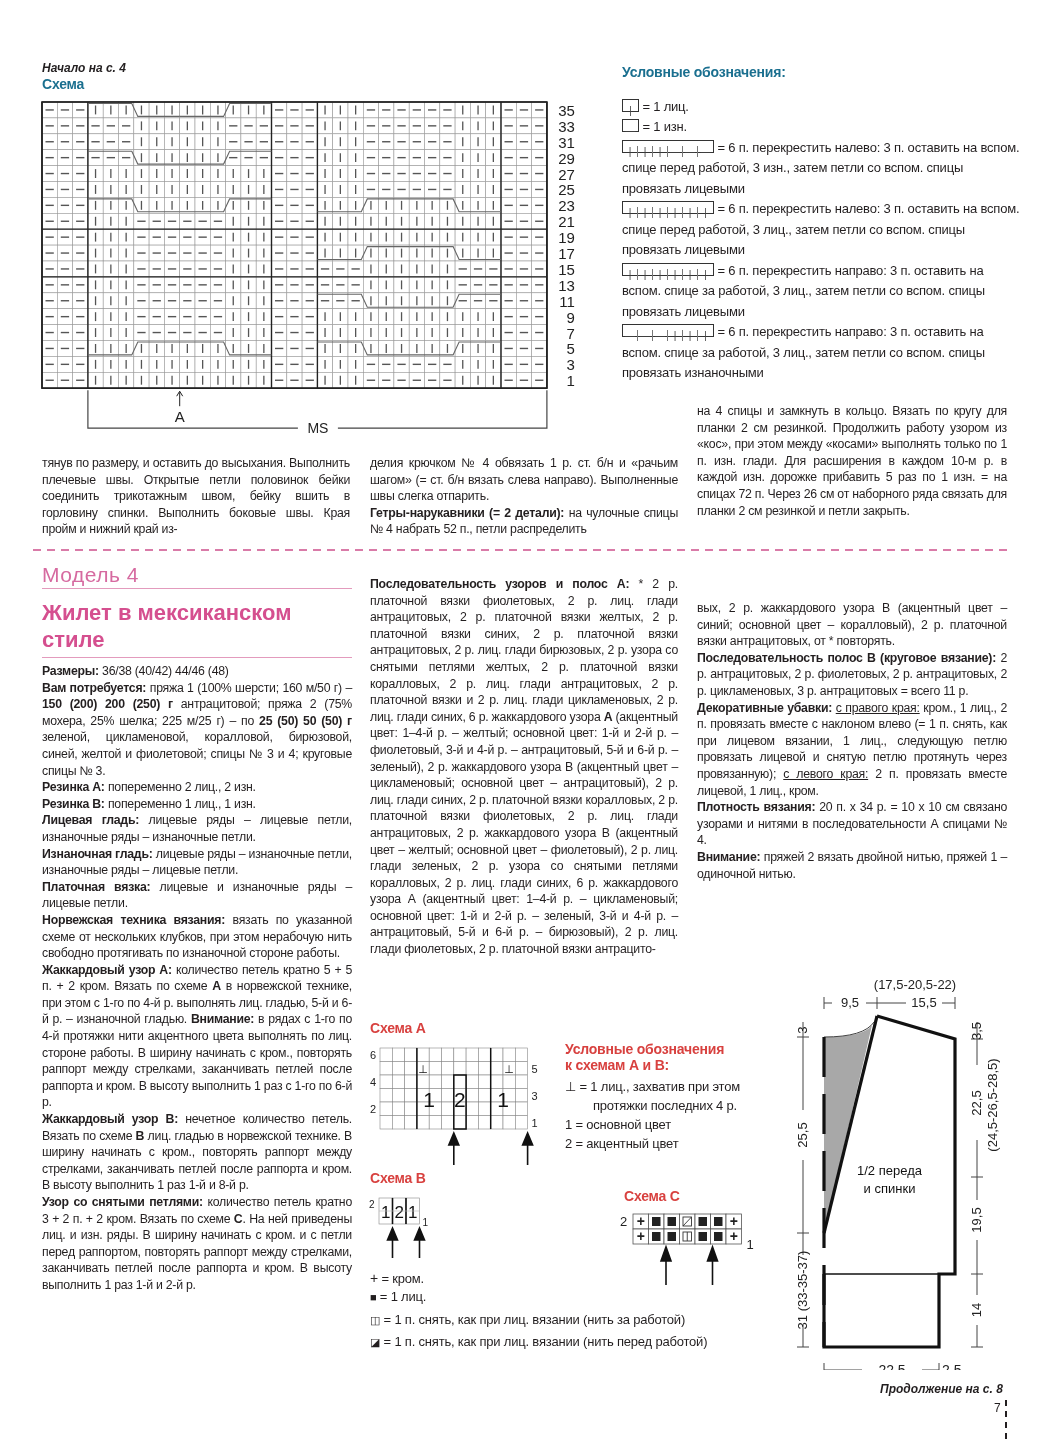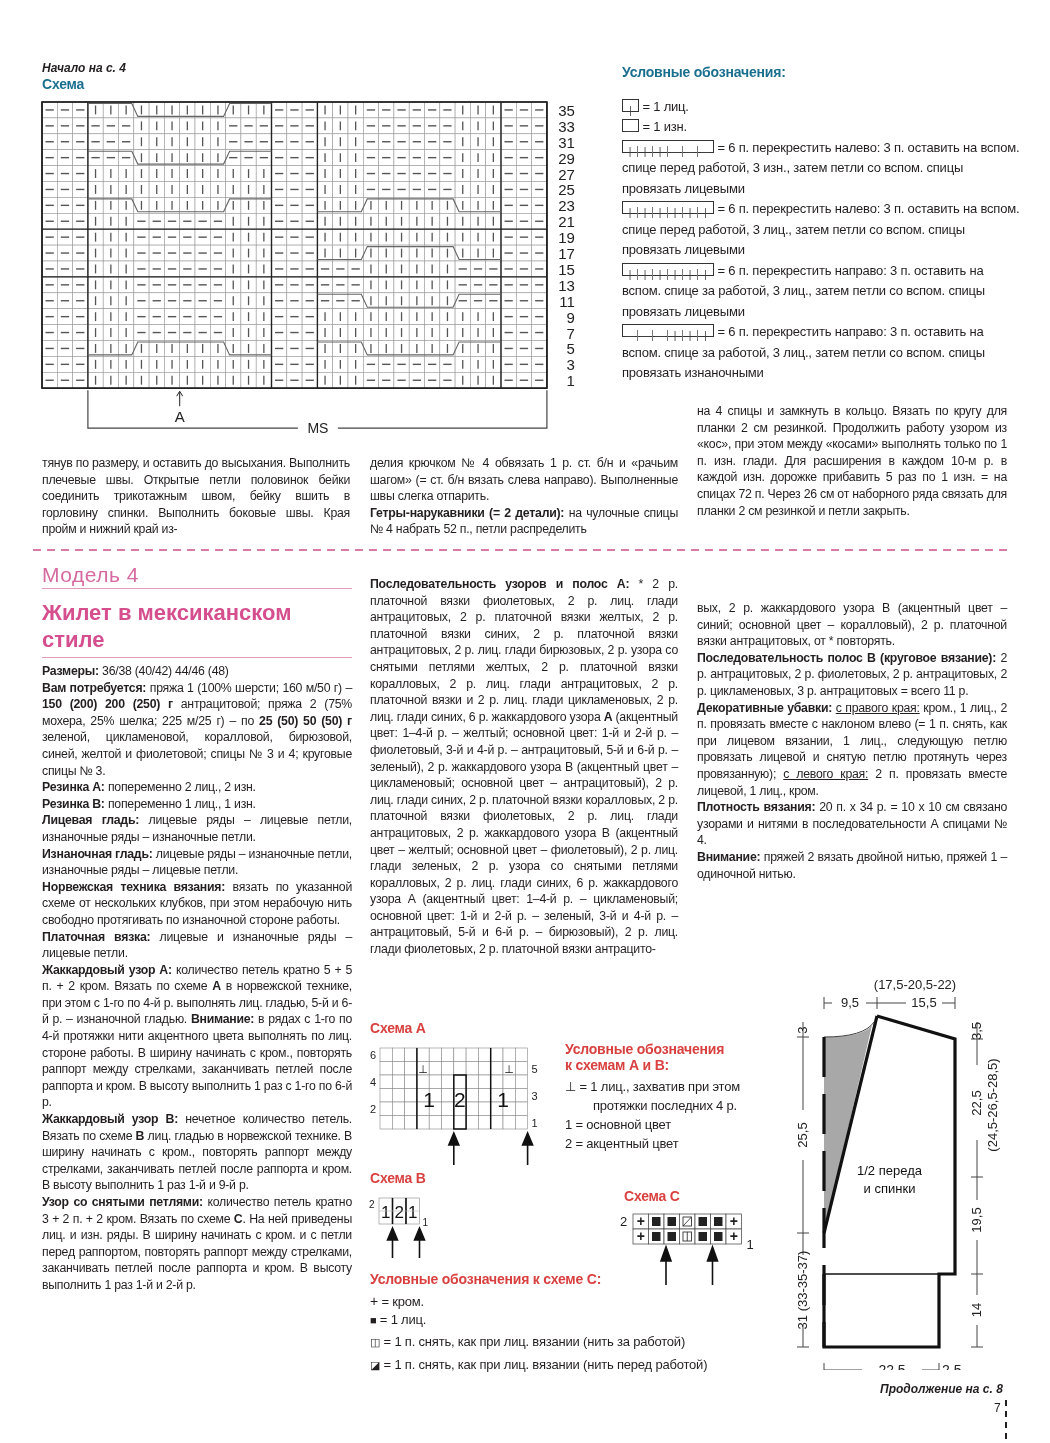--- a/index.html
+++ b/index.html
@@ -1297,24 +1297,24 @@
   <div class="pink-rule" style="margin-top:4px;"></div>
 </div>
 
 <div class="abs" style="left:42px;top:663px;width:310px;" id="art-col1">
     <p class="txt"><b>Размеры:</b><span> 36/38 (40/42) 44/46 (48)</span></p>
     <p class="txt"><b>Вам потребуется:</b><span> пряжа 1 (100% шерсти; 160 м/50 г) – </span><b>150 (200) 200 (250) г</b><span> антрацитовой; пряжа 2 (75% мохера, 25% шелка; 225 м/25 г) – по </span><b>25 (50) 50 (50) г</b><span> зеленой, цикламеновой, коралловой, бирюзовой, синей, желтой и фиолетовой; спицы № 3 и 4; круговые спицы № 3.</span></p>
     <p class="txt"><b>Резинка А:</b><span> попеременно 2 лиц., 2 изн.</span></p>
     <p class="txt"><b>Резинка В:</b><span> попеременно 1 лиц., 1 изн.</span></p>
     <p class="txt"><b>Лицевая гладь:</b><span> лицевые ряды – лицевые петли, изнаночные ряды – изнаночные петли.</span></p>
     <p class="txt"><b>Изнаночная гладь:</b><span> лицевые ряды – изнаночные петли, изнаночные ряды – лицевые петли.</span></p>
+    <p class="txt"><b>Платочная вязка:</b><span> лицевые и изнаночные ряды – лицевые петли.</span></p>
     <p class="txt"><b>Норвежская техника вязания:</b><span> вязать по указанной схеме от нескольких клубков, при этом нерабочую нить свободно протягивать по изнаночной стороне работы.</span></p>
-    <p class="txt"><b>Платочная вязка:</b><span> лицевые и изнаночные ряды – лицевые петли.</span></p>
     <p class="txt"><b>Жаккардовый узор А:</b><span> количество петель кратно 5 + 5 п. + 2 кром. Вязать по схеме </span><b>А</b><span> в норвежской технике, при этом с 1-го по 4-й р. выполнять лиц. гладью, 5-й и 6-й р. – изнаночной гладью. </span><b>Внимание:</b><span> в рядах с 1-го по 4-й протяжки нити акцентного цвета выполнять по лиц. стороне работы. В ширину начинать с кром., повторять раппорт между стрелками, заканчивать петлей после раппорта и кром. В высоту выполнить 1 раз с 1-го по 6-й р.</span></p>
-    <p class="txt"><b>Жаккардовый узор В:</b><span> нечетное количество петель. Вязать по схеме </span><b>В</b><span> лиц. гладью в норвежской технике. В ширину начинать с кром., повторять раппорт между стрелками, заканчивать петлей после раппорта и кром. В высоту выполнить 1 раз 1-й и 9-й р.</span></p>
+    <p class="txt"><b>Жаккардовый узор В:</b><span> нечетное количество петель. Вязать по схеме </span><b>В</b><span> лиц. гладью в норвежской технике. В ширину начинать с кром., повторять раппорт между стрелками, заканчивать петлей после раппорта и кром. В высоту выполнить 1 раз 1-й и 8-й р.</span></p>
     <p class="txt"><b>Узор со снятыми петлями:</b><span> количество петель кратно 3 + 2 п. + 2 кром. Вязать по схеме </span><b>С</b><span>. На ней приведены лиц. и изн. ряды. В ширину начинать с кром. и с петли перед раппортом, повторять раппорт между стрелками, заканчивать петлей после раппорта и кром. В высоту выполнить 1 раз 1-й и 2-й р.</span></p>
   </div>
 
 <p class="abs txt" style="left:370px;top:576px;width:308px;">
   <b>Последовательность узоров и полос А:</b><span> * 2 р. платочной вязки фиолетовых, 2 р. лиц. глади антрацитовых, 2 р. платочной вязки желтых, 2 р. платочной вязки синих, 2 р. платочной вязки антрацитовых, 2 р. лиц. глади бирюзовых, 2 р. узора со снятыми петлями желтых, 2 р. платочной вязки коралловых, 2 р. лиц. глади антрацитовых, 2 р. платочной вязки и 2 р. лиц. глади цикламеновых, 2 р. лиц. глади синих, 6 р. жаккардового узора </span><b>А</b><span> (акцентный цвет: 1–4-й р. – желтый; основной цвет: 1-й и 2-й р. – фиолетовый, 3-й и 4-й р. – антрацитовый, 5-й и 6-й р. – зеленый), 2 р. жаккардового узора В (акцентный цвет – цикламеновый; основной цвет – антрацитовый), 2 р. лиц. глади синих, 2 р. платочной вязки коралловых, 2 р. платочной вязки фиолетовых, 2 р. лиц. глади антрацитовых, 2 р. жаккардового узора В (акцентный цвет – желтый; основной цвет – фиолетовый), 2 р. лиц. глади зеленых, 2 р. узора со снятыми петлями коралловых, 2 р. лиц. глади синих, 6 р. жаккардового узора А (акцентный цвет: 1–4-й р. – цикламеновый; основной цвет: 1-й и 2-й р. – зеленый, 3-й и 4-й р. – антрацитовый, 5-й и 6-й р. – бирюзовый), 2 р. лиц. глади фиолетовых, 2 р. платочной вязки антрацито-</span>
 </p>
 
 <div class="abs" style="left:697px;top:576px;width:310px;margin-top:24px;" id="art-col3">
     <p class="txt"><span>вых, 2 р. жаккардового узора В (акцентный цвет – синий; основной цвет – коралловый), 2 р. платочной вязки антрацитовых, от * повторять.</span></p>
     <p class="txt"><b>Последовательность полос В (круговое вязание):</b><span> 2 р. антрацитовых, 2 р. фиолетовых, 2 р. антрацитовых, 2 р. цикламеновых, 3 р. антрацитовых = всего 11 р.</span></p>
@@ -1475,21 +1475,20 @@
     <rect x="96" y="22" width="8.5" height="9" fill="#222"></rect>
     <rect x="108" y="19" width="15.5" height="15" fill="#fff" stroke="#555" stroke-width="0.8"></rect>
     <text x="115.75" y="31" text-anchor="middle" font-size="14" font-weight="bold" fill="#222">+</text>
     <text x="2" y="16" font-size="13" fill="#222">2</text>
     <text x="128.5" y="39" font-size="13" fill="#222">1</text>
     <path d="M48,75 V45 M43,51 L48,37 L53,51 Z" fill="#111" stroke="#111" stroke-width="1.6"></path>
     <path d="M94.5,75 V45 M89.5,51 L94.5,37 L99.5,51 Z" fill="#111" stroke="#111" stroke-width="1.6"></path>
   </svg>
 
 <div class="abs" style="left:370px;top:1271px;width:400px;">
-  <div class="red h-sec" style="margin-bottom:6px;">Условные обозначения к схеме С:</div>
   <div id="legend-c-items">
       <div class="legend-row" style="line-height: 14px;"><span style="font-size: 14px;">+</span><span> = кром.</span></div>
       <div class="legend-row" style="line-height: 22.5px;"><span style="font-size: 11px;">■</span><span> = 1 лиц.</span></div>
       <div class="legend-row" style="line-height: 22.5px;"><span style="font-size: 11px;">◫</span><span> = 1 п. снять, как при лиц. вязании (нить за работой)</span></div>
       <div class="legend-row" style="line-height: 22.5px;"><span style="font-size: 11px;">◪</span><span> = 1 п. снять, как при лиц. вязании (нить перед работой)</span></div>
     </div>
 </div>
 
 <svg class="abs" style="left:780px;top:975px;" width="250" height="395" id="pattern">
     <path d="M44,62 Q84,62 92,50 L44,258 Z" fill="#a8a8a8" stroke="none"></path>

